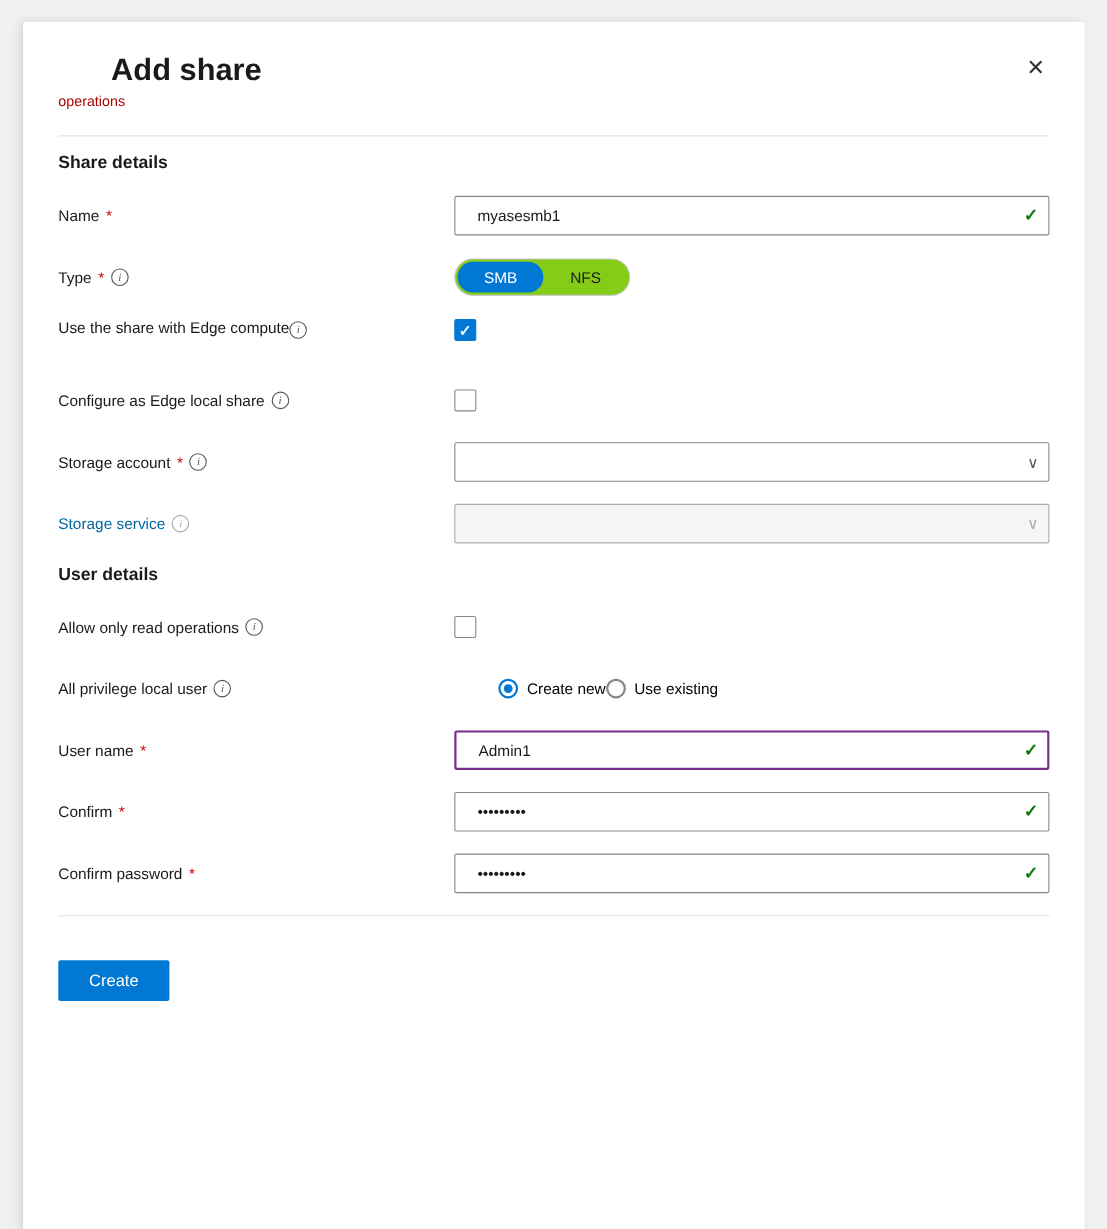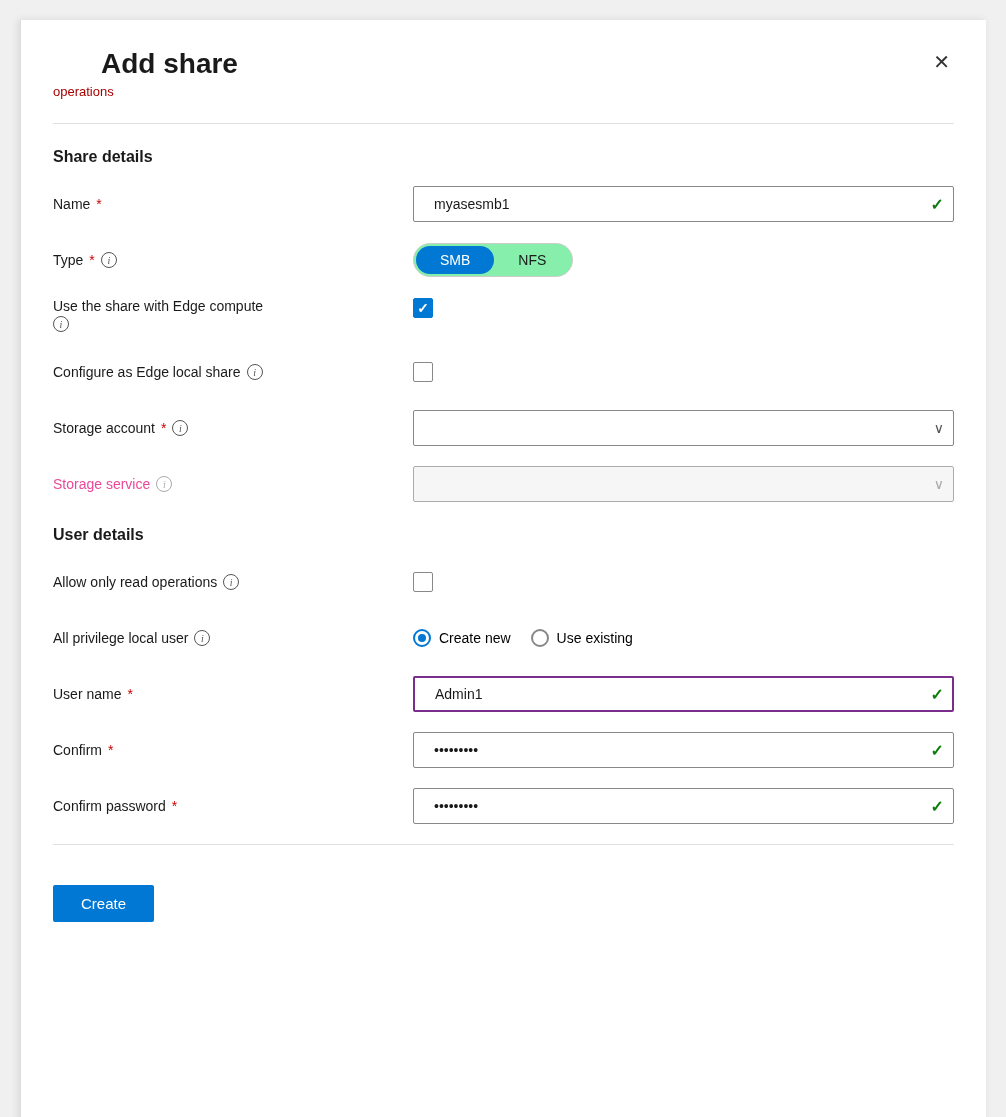--- a/index.html
+++ b/index.html
@@ -114,21 +114,21 @@
       top: 50%;
       transform: translateY(-50%);
       color: #107c10;
       font-size: 16px;
       font-weight: bold;
     }
     
     .type-toggle {
       display: flex;
       align-items: center;
-      background: #86efac;
+      background: #84cc16;
       border-radius: 20px;
       padding: 2px;
       border: 1px solid #ccc;
       width: 160px;
     }
     .toggle-option {
       padding: 6px 24px;
       border-radius: 18px;
       font-size: 14px;
       cursor: pointer;
@@ -194,21 +194,21 @@
       top: 50%;
       transform: translateY(-50%);
       pointer-events: none;
       color: #555;
       font-size: 14px;
     }
     
     .radio-group {
       display: flex;
       align-items: center;
-      gap: 20px;
+      margin-left: 40px;
     }
     .radio-option {
       display: flex;
       align-items: center;
       gap: 8px;
       cursor: pointer;
       font-size: 14px;
     }
     .radio-circle {
       width: 18px;
@@ -224,21 +224,21 @@
       border-color: #0078d4;
     }
     .radio-dot {
       width: 8px;
       height: 8px;
       background: #0078d4;
       border-radius: 50%;
     }
     
     .section-gap {
-      margin-top: 24px;
+      margin-top: 12px;
       margin-bottom: 20px;
     }
     
     .create-btn {
       background: #0078d4;
       color: #fff;
       border: none;
       border-radius: 2px;
       padding: 10px 28px;
       font-size: 15px;
@@ -252,21 +252,21 @@
       margin: 16px 0;
     }
     .form-row.edge-compute-row {
       align-items: flex-start;
       flex-direction: row;
     }
     .edge-label-block {
       width: 360px;
       flex-shrink: 0;
       display: flex;
-      flex-direction: column;
+      flex-direction: row;
     }
     .edge-label-top {
       font-size: 14px;
       color: #1a1a1a;
     }
     .edge-label-info {
       display: flex;
       align-items: center;
       margin-top: 2px;
     }
@@ -353,21 +353,21 @@
           <option value=""></option>
         </select>
         <span class="select-arrow">∨</span>
       </div>
     </div>
   </div>
 
   
   <div class="form-row">
     <div class="form-label">
-      <span style="color:#ec4899;">Storage service</span>
+      <span style="color:#0369a1;">Storage service</span>
       <span class="info-icon" style="border-color:#aaa;color:#aaa;">i</span>
     </div>
     <div class="form-control">
       <div class="select-wrapper">
         <select class="select-control disabled" disabled="">
           <option value=""></option>
         </select>
         <span class="select-arrow" style="color:#aaa;">∨</span>
       </div>
     </div>

